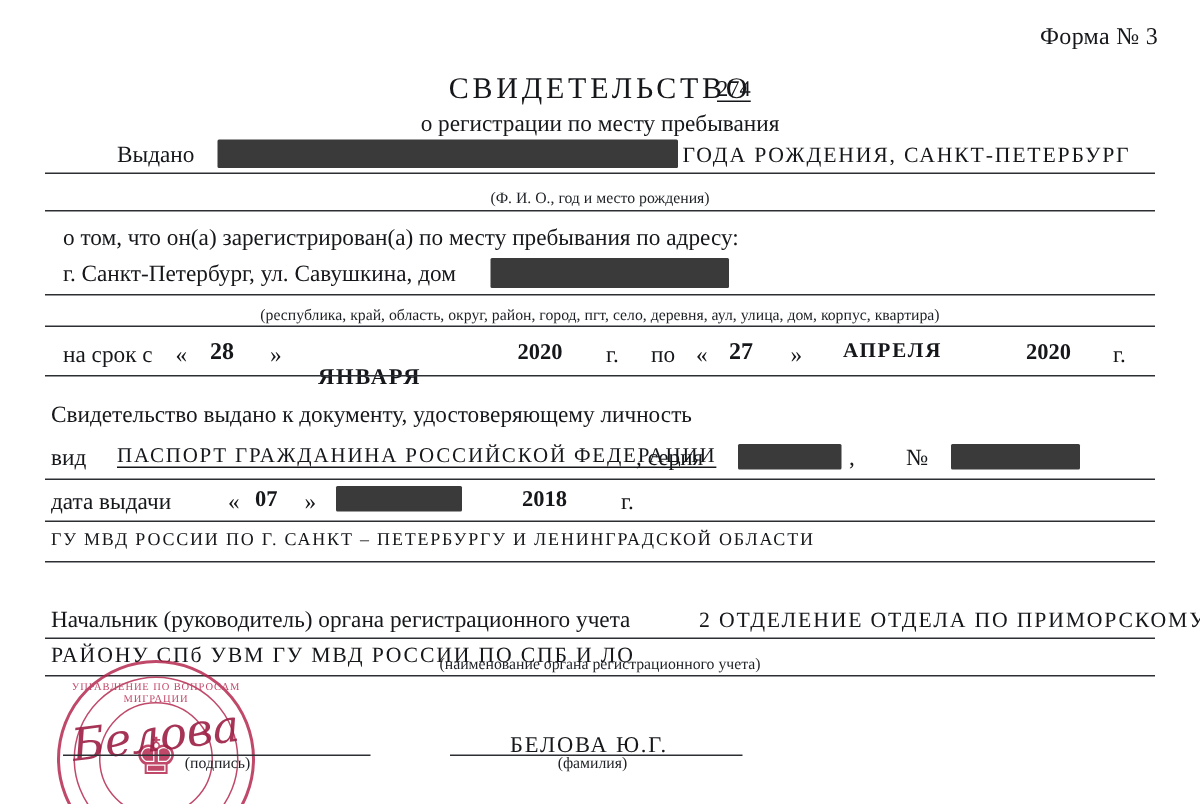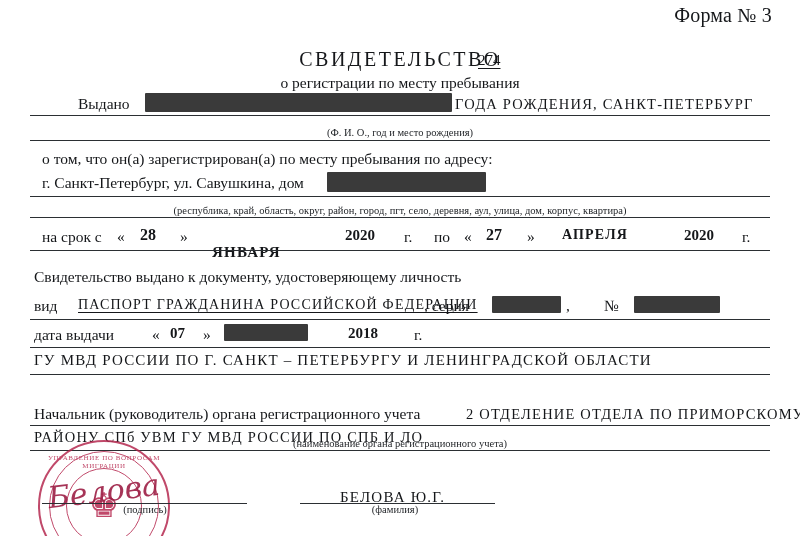--- a/index.html
+++ b/index.html
@@ -16,23 +16,23 @@
     position: relative;
   }
   .page {
     position: relative;
     width: 800px;
     height: 536px;
     box-sizing: border-box;
   }
   .form-no {
     position: absolute;
-    top: 4px;
+    top: 16px;
     right: 28px;
-    font-size: 20px;
+    font-size: 16px;
     letter-spacing: 0.2px;
   }
   .title {
     position: absolute;
     top: 48px;
     left: 0;
     width: 800px;
     text-align: center;
     font-size: 20px;
     letter-spacing: 2.5px;
@@ -207,21 +207,21 @@
 
   <div class="row" style="top:326px; left:34px;">дата выдачи</div>
   <div class="row" style="top:326px; left:152px;">«</div>
   <div class="row hand" style="top:325px; left:170px; font-size:15px;">07</div>
   <div class="row" style="top:326px; left:203px;">»</div>
   <div class="redact" style="left:224px; top:324px; width:84px; height:17px;"></div>
   <div class="row hand" style="top:325px; left:348px; font-size:15px;">2018</div>
   <div class="row" style="top:326px; left:414px;">г.</div>
   <div class="line" style="left:30px; top:347px; width:740px;"></div>
 
-  <div class="row spaced" style="top:352px; left:34px; font-size:15px;">ГУ  МВД  РОССИИ  ПО  Г. САНКТ – ПЕТЕРБУРГУ  И  ЛЕНИНГРАДСКОЙ ОБЛАСТИ</div>
+  <div class="row spaced" style="top:352px; left:34px; font-size:12px;">ГУ  МВД  РОССИИ  ПО  Г. САНКТ – ПЕТЕРБУРГУ  И  ЛЕНИНГРАДСКОЙ ОБЛАСТИ</div>
   <div class="line" style="left:30px; top:374px; width:740px;"></div>
 
   <div class="row" style="top:405px; left:34px;">Начальник (руководитель) органа регистрационного учета</div>
   <div class="row spaced" style="top:406px; left:466px; font-size:14.5px;">2 ОТДЕЛЕНИЕ ОТДЕЛА  ПО ПРИМОРСКОМУ</div>
   <div class="line" style="left:30px; top:425px; width:740px;"></div>
 
   <div class="row spaced" style="top:429px; left:34px; font-size:14.5px;">РАЙОНУ СПб УВМ  ГУ  МВД  РОССИИ  ПО СПБ  И  ЛО</div>
   <div class="line" style="left:30px; top:450px; width:740px;"></div>
   <div class="caption" style="left:150px; top:438px; width:500px;">(наименование органа регистрационного учета)</div>
 

